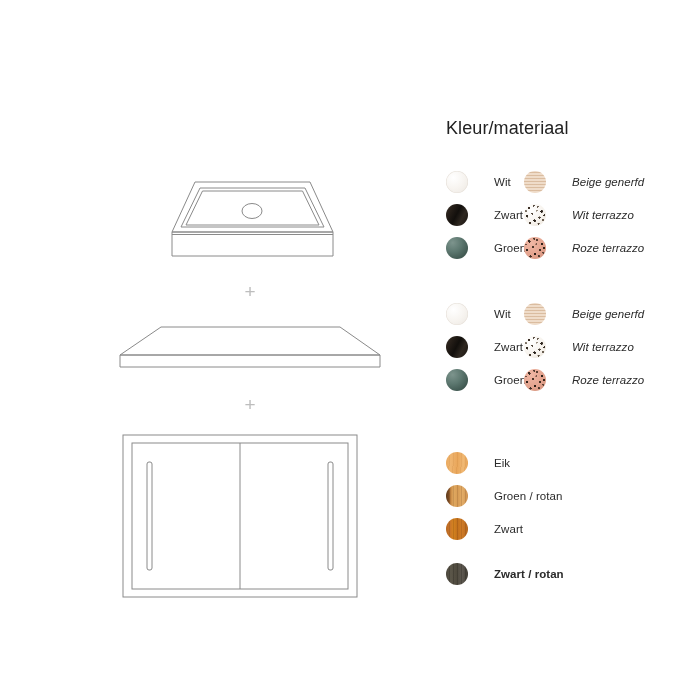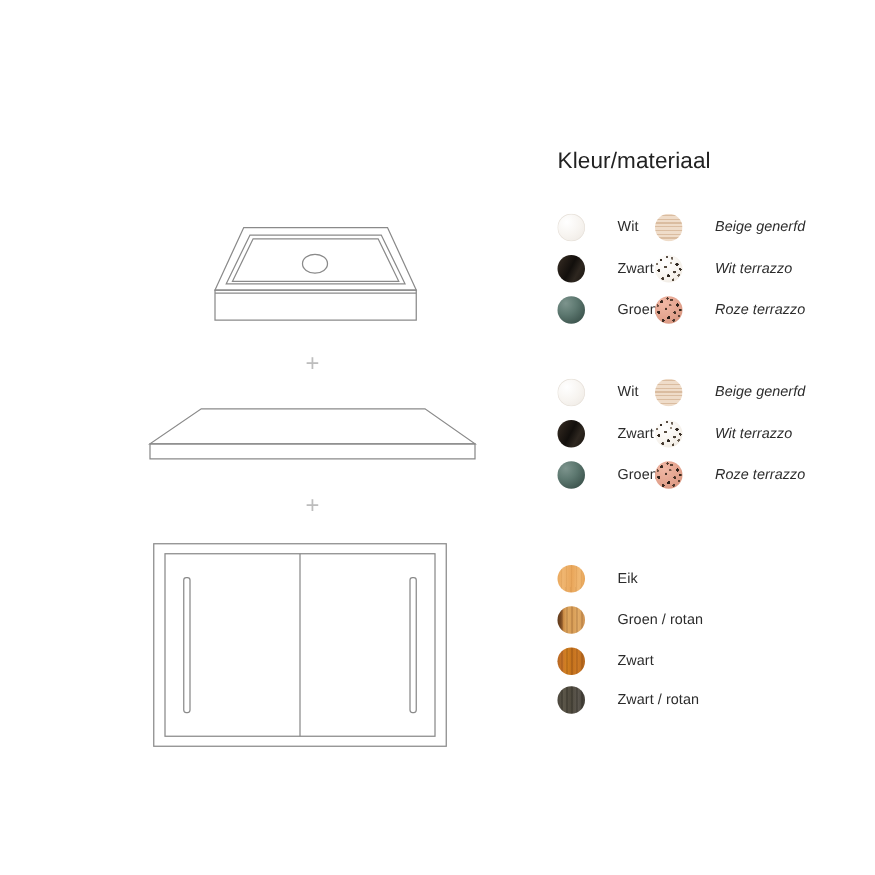--- a/index.html
+++ b/index.html
@@ -81,21 +81,21 @@
     align-items: center;
     height: 24px;
     white-space: nowrap;
   }
   .swatch-row.col-left  { left: 0px; }
   .swatch-row.col-right { left: 78px; font-style: italic; }
 
   .swatch-row.r0 { top: 0px;  }
   .swatch-row.r1 { top: 33px; text-align: right; }
   .swatch-row.r2 { top: 66px; text-align: right; }
-  .swatch-row.r3 { top: 97px; }
+  .swatch-row.r3 { top: 111px; font-weight: bold; }
 
   .swatch {
     width: 22px;
     height: 22px;
     border-radius: 50%;
     flex: 0 0 22px;
     position: relative;
     overflow: hidden;
     background-clip: padding-box;
   }

